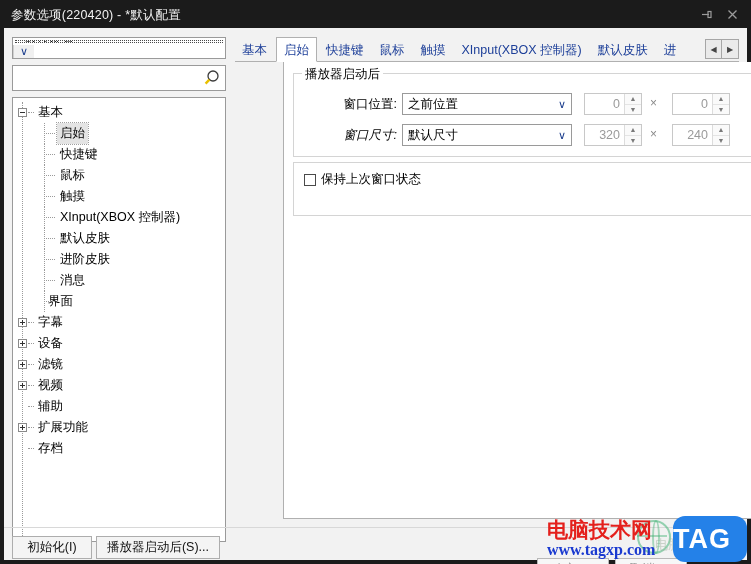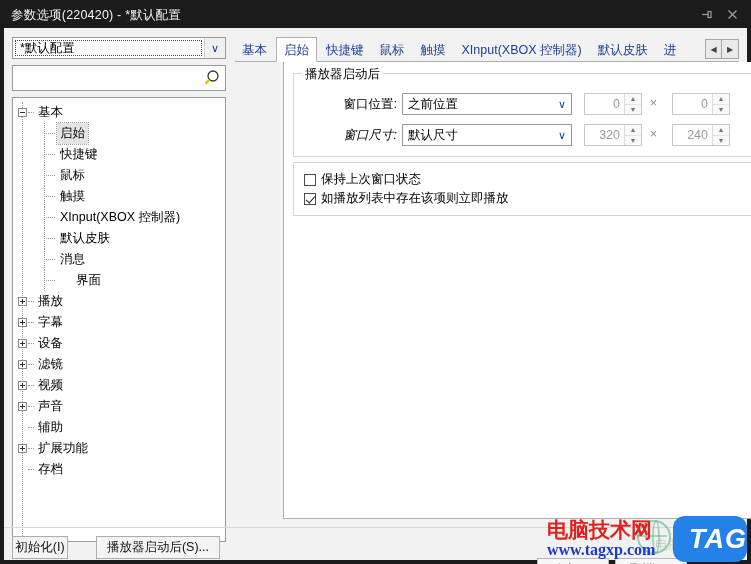--- a/index.html
+++ b/index.html
@@ -71,20 +71,21 @@
     width: 214px;
   }
   .combo {
     position: relative;
     width: 214px; height: 22px;
     border: 1px solid #9a9a9a;
     background: #ffffff;
     box-sizing: border-box;
     display: flex;
     align-items: stretch;
+    flex-direction: column;
   }
   .combo-value {
     flex: 1;
     margin: 2px;
     border: 1px dotted #4a4a4a;
     display: flex;
     align-items: center;
     padding-left: 4px;
     font-size: 12.5px;
     color: #000;
@@ -433,22 +434,21 @@
     border-top: 2px solid rgba(70,180,120,.45);
   }
   .wm-tag {
     position: absolute;
     left: 128px; top: 0px;
     width: 74px; height: 46px;
     background: #2481e8;
     border-radius: 12px;
     display: flex;
     align-items: center;
-    justify-content: flex-end;
-    font-style: italic;
+    justify-content: flex-start;
   }
   .wm-tag span {
     color: #ffffff;
     font-size: 27px;
     font-weight: bold;
     letter-spacing: 1px;
     font-family: "Liberation Sans", sans-serif;
   }
   .wm-faint {
     position: absolute;
@@ -502,28 +502,27 @@
       <div class="tree">
         <div class="dotted-v" style="left:9px; top:4px; height:476px;"></div>
         <div id="tree-nodes">
             <div class="tnode"><span class="expander" style="left: 5px;"></span><span class="dotted-h" style="left: 15px; top: 10px; width: 6px;"></span><span class="tlabel" style="margin-left: 22px;">基本</span></div>
             <div class="tnode selected"><span class="dotted-h" style="left: 31px; top: 10px; width: 11px;"></span><span class="dotted-v" style="left: 31px; top: 0px; height: 21px;"></span><span class="tlabel" style="margin-left: 44px;">启始</span></div>
             <div class="tnode"><span class="dotted-h" style="left: 31px; top: 10px; width: 11px;"></span><span class="dotted-v" style="left: 31px; top: 0px; height: 21px;"></span><span class="tlabel" style="margin-left: 44px;">快捷键</span></div>
             <div class="tnode"><span class="dotted-h" style="left: 31px; top: 10px; width: 11px;"></span><span class="dotted-v" style="left: 31px; top: 0px; height: 21px;"></span><span class="tlabel" style="margin-left: 44px;">鼠标</span></div>
             <div class="tnode"><span class="dotted-h" style="left: 31px; top: 10px; width: 11px;"></span><span class="dotted-v" style="left: 31px; top: 0px; height: 21px;"></span><span class="tlabel" style="margin-left: 44px;">触摸</span></div>
             <div class="tnode"><span class="dotted-h" style="left: 31px; top: 10px; width: 11px;"></span><span class="dotted-v" style="left: 31px; top: 0px; height: 21px;"></span><span class="tlabel" style="margin-left: 44px;">XInput(XBOX 控制器)</span></div>
             <div class="tnode"><span class="dotted-h" style="left: 31px; top: 10px; width: 11px;"></span><span class="dotted-v" style="left: 31px; top: 0px; height: 21px;"></span><span class="tlabel" style="margin-left: 44px;">默认皮肤</span></div>
+            <div class="tnode"><span class="dotted-h" style="left: 31px; top: 10px; width: 11px;"></span><span class="dotted-v" style="left: 31px; top: 0px; height: 21px;"></span><span class="tlabel" style="margin-left: 44px;">进阶皮肤</span></div>
             <div class="tnode"><span class="dotted-h" style="left: 31px; top: 10px; width: 11px;"></span><span class="dotted-v" style="left: 31px; top: 0px; height: 21px;"></span><span class="tlabel" style="margin-left: 44px;">消息</span></div>
-            <div class="tnode"><span class="dotted-h" style="left: 31px; top: 10px; width: 11px;"></span><span class="dotted-v" style="left: 31px; top: 0px; height: 21px;"></span><span class="tlabel" style="margin-left: 60px;">界面</span></div>
-            <div class="tnode"><span class="expander plus" style="left: 5px;"></span><span class="dotted-h" style="left: 15px; top: 10px; width: 6px;"></span><span class="tlabel" style="margin-left: 22px;">播放</span></div>
+            <div class="tnode"><span class="dotted-h" style="left: 31px; top: 10px; width: 11px;"></span><span class="dotted-v" style="left: 31px; top: 0px; height: 21px;"></span><span class="tlabel" style="margin-left: 32px;">界面</span></div>
             <div class="tnode"><span class="expander plus" style="left: 5px;"></span><span class="dotted-h" style="left: 15px; top: 10px; width: 6px;"></span><span class="tlabel" style="margin-left: 22px;">字幕</span></div>
             <div class="tnode"><span class="expander plus" style="left: 5px;"></span><span class="dotted-h" style="left: 15px; top: 10px; width: 6px;"></span><span class="tlabel" style="margin-left: 22px;">设备</span></div>
             <div class="tnode"><span class="expander plus" style="left: 5px;"></span><span class="dotted-h" style="left: 15px; top: 10px; width: 6px;"></span><span class="tlabel" style="margin-left: 22px;">滤镜</span></div>
             <div class="tnode"><span class="expander plus" style="left: 5px;"></span><span class="dotted-h" style="left: 15px; top: 10px; width: 6px;"></span><span class="tlabel" style="margin-left: 22px;">视频</span></div>
-            <div class="tnode"><span class="expander plus" style="left: 5px;"></span><span class="dotted-h" style="left: 15px; top: 10px; width: 6px;"></span><span class="tlabel" style="margin-left: 22px;">声音</span></div>
             <div class="tnode"><span class="dotted-h" style="left: 15px; top: 10px; width: 6px;"></span><span class="tlabel" style="margin-left: 22px;">辅助</span></div>
             <div class="tnode"><span class="expander plus" style="left: 5px;"></span><span class="dotted-h" style="left: 15px; top: 10px; width: 6px;"></span><span class="tlabel" style="margin-left: 22px;">扩展功能</span></div>
             <div class="tnode"><span class="dotted-h" style="left: 15px; top: 10px; width: 6px;"></span><span class="tlabel" style="margin-left: 22px;">存档</span></div>
           </div>
       </div>
     </div>
 
     <div class="right-pane">
 
       <div class="tabstrip">
@@ -589,31 +588,27 @@
               <div class="spin-dn">▼</div>
             </div>
           </div>
         </div>
 
         <div class="groupbox" style="left:9px; top:100px; width:478px; height:54px;">
           <div class="checkrow" style="left:10px; top:8px;">
             <span class="cbox"></span>
             <span>保持上次窗口状态</span>
           </div>
-          <div class="checkrow" style="left:10px; top:27px;">
-            <span class="cbox checked"></span>
-            <span>如播放列表中存在该项则立即播放</span>
-          </div>
         </div>
 
       </div>
     </div>
 
     <div class="bottom-sep"></div>
-    <div class="btn" style="left:8px; top:508px; width:56px;">初始化(I)</div>
+    <div class="btn" style="left:8px; top:508px; width:80px;">初始化(I)</div>
     <div class="btn" style="left:92px; top:508px; width:124px;">播放器启动后(S)...</div>
     <div class="btn ghost" style="left:533px; top:530px; width:72px;">确定(O)</div>
     <div class="btn ghost" style="left:611px; top:530px; width:72px;">取消(C)</div>
   </div>
 
   <div class="watermark">
     <div class="wm-globe"></div>
     <div class="wm-faint">电脑技术</div>
     <div class="wm-cn">电脑技术网</div>
     <div class="wm-url">www.tagxp.com</div>

